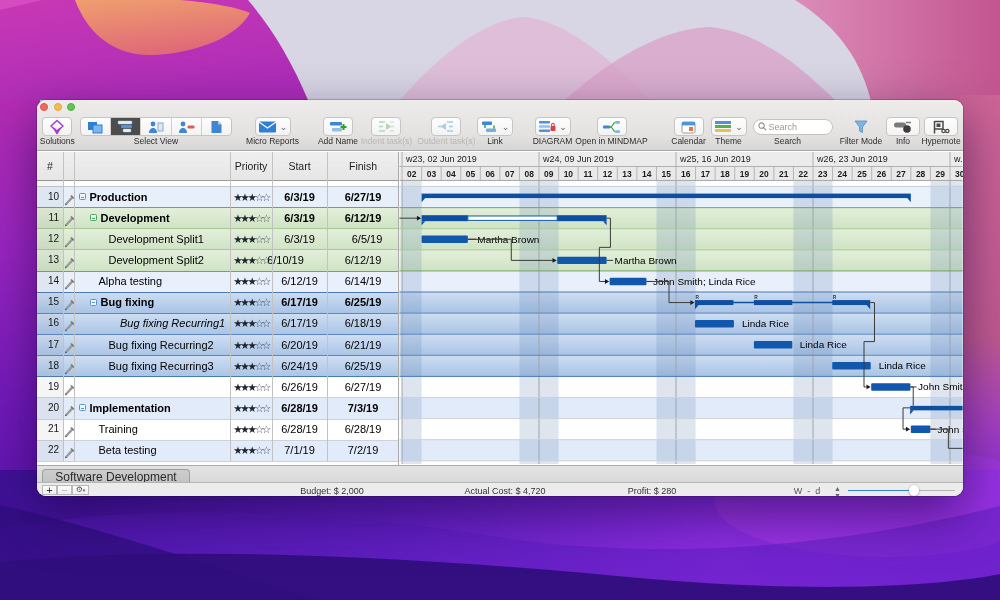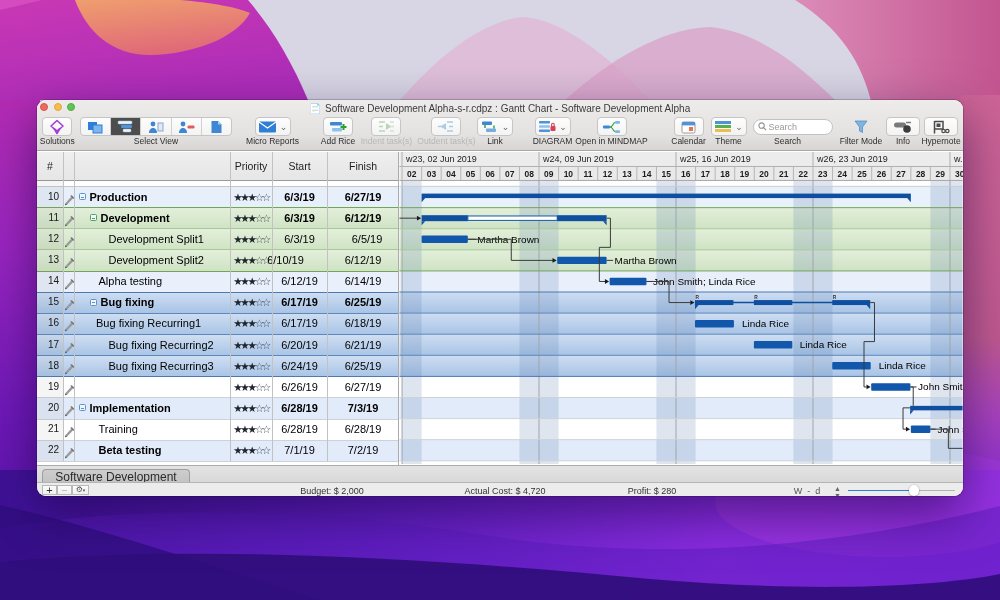--- a/index.html
+++ b/index.html
@@ -95,21 +95,20 @@
 <ellipse cx="885" cy="502" rx="170" ry="55" fill="#a63ae2" opacity="0.5"></ellipse>
 <path d="M0,528 C160,502 330,510 490,536 C670,564 850,544 1000,506 L1000,600 L0,600 Z" fill="#5c1bbe" opacity="0.5"></path>
 <path d="M0,505 C90,525 210,565 320,600 L0,600 Z" fill="#2f0e7e" opacity="0.75"></path>
 <path d="M0,562 C200,544 430,558 650,579 C800,592 930,588 1000,574 L1000,600 L0,600 Z" fill="#300e7c" opacity="0.92"></path>
 </svg>
 <div id="win">
  <div id="chrome">
   <span class="tl" style="left:3.2px;background:#ee6a5f;border:0.5px solid #d5564c"></span>
   <span class="tl" style="left:16.6px;background:#f5bd4e;border:0.5px solid #dfa73c"></span>
   <span class="tl" style="left:30px;background:#61c454;border:0.5px solid #4eab42"></span>
-  <div id="title">📄 Software Development Alpha-s-r.cdpz : Gantt Chart - Software Development Alpha</div>
 <div class="tbtn" style="left:5.3px;width:30px;background:linear-gradient(180deg,#fdfdfd,#f4f3f3);border:1px solid #c6c5c5;">
           <svg width="16" height="16" viewBox="0 0 16 16">
             <g fill="none" stroke="#a13fd6" stroke-width="1.6" stroke-linejoin="round">
               <path d="M8 1.5 L14 7 L8 12.5 L2 7 Z"></path>
               <path d="M5.2 9.5 L8 12 L10.8 9.5 L8 14.5 Z" fill="#a13fd6"></path>
             </g>
           </svg>
         </div>
         <div class="tlab" style="left:-39.7px;color:#2c2c2c">Solutions</div>
 <div class="segwrap" style="left:42.9px;width:152px">
@@ -160,21 +159,21 @@
 <div class="tbtn" style="left:286.0px;width:30px;background:linear-gradient(180deg,#fdfdfd,#f4f3f3);border:1px solid #c6c5c5;">
           <svg width="18" height="14" viewBox="0 0 18 14">
             <rect x="1" y="2" width="12" height="3.5" rx="1" fill="#3f87d2"></rect>
             <rect x="3" y="8" width="10" height="3.5" rx="1" fill="#8fc1ec"></rect>
             <g stroke="#2ba02b" stroke-width="2">
               <line x1="14.5" y1="4" x2="14.5" y2="10"></line>
               <line x1="11.5" y1="7" x2="17.5" y2="7"></line>
             </g>
           </svg>
         </div>
-        <div class="tlab" style="left:241.0px;color:#2c2c2c">Add Rice</div>
+        <div class="tlab" style="left:241.0px;color:#2c2c2c">Add Name</div>
 <div class="tbtn" style="left:334.4px;width:30px;background:linear-gradient(180deg,#fdfdfd,#f4f3f3);border:1px solid #c6c5c5;">
           <svg width="18" height="13" viewBox="0 0 18 13">
             <g stroke="#b9d6b9" stroke-width="1.6" fill="none">
               <path d="M2 2 H8"></path>
               <path d="M2 6.5 H6"></path>
               <path d="M2 11 H8"></path>
               <path d="M9 4 L13 6.5 L9 9" fill="#b9d6b9"></path>
               <path d="M13 2 H17 M13 6.5 H17 M13 11 H17" stroke="#cfe3cf"></path>
             </g>
           </svg>
@@ -362,21 +361,21 @@
 <span class="dt" style="left:235px;width:55px;font-weight:bold;">6/17/19</span>
 <span class="dt" style="left:290px;width:72px;font-weight:bold;">6/25/19</span>
 </div>
 <div class="trow" style="top:162.38px;background:linear-gradient(180deg,#cfdef2 0%,#a8c4e6 100%);">
 <span class="num">16</span>
 <span class="pencil"><svg width="10" height="11" viewBox="0 0 10 11">
               <path d="M1 10.2 L1.6 8 L7.6 1.3 L9.4 3 L3.2 9.6 Z" fill="#9a9a9a"></path>
               <path d="M6.2 0.8 L9.6 4 L10 2.6 L7.8 0.2 Z" fill="#6f6f6f"></path>
               <path d="M1 10.2 L1.5 8.2 L3 9.7 Z" fill="#555"></path>
             </svg></span>
-<span class="nm" style="left:59px;">Bug fixing Recurring1</span>
+<span class="nm" style="left:83px;font-style:italic;">Bug fixing Recurring1</span>
 <span class="stars"><b>★★★</b><i>☆☆</i></span>
 <span class="dt" style="left:235px;width:55px;">6/17/19</span>
 <span class="dt" style="left:290px;width:72px;">6/18/19</span>
 </div>
 <div class="trow" style="top:183.51px;background:linear-gradient(180deg,#cfdef2 0%,#a8c4e6 100%);">
 <span class="num">17</span>
 <span class="pencil"><svg width="10" height="11" viewBox="0 0 10 11">
               <path d="M1 10.2 L1.6 8 L7.6 1.3 L9.4 3 L3.2 9.6 Z" fill="#9a9a9a"></path>
               <path d="M6.2 0.8 L9.6 4 L10 2.6 L7.8 0.2 Z" fill="#6f6f6f"></path>
               <path d="M1 10.2 L1.5 8.2 L3 9.7 Z" fill="#555"></path>
@@ -437,21 +436,21 @@
 <span class="dt" style="left:235px;width:55px;">6/28/19</span>
 <span class="dt" style="left:290px;width:72px;">6/28/19</span>
 </div>
 <div class="trow" style="top:289.16px;background:#e2ebf9;">
 <span class="num">22</span>
 <span class="pencil"><svg width="10" height="11" viewBox="0 0 10 11">
               <path d="M1 10.2 L1.6 8 L7.6 1.3 L9.4 3 L3.2 9.6 Z" fill="#9a9a9a"></path>
               <path d="M6.2 0.8 L9.6 4 L10 2.6 L7.8 0.2 Z" fill="#6f6f6f"></path>
               <path d="M1 10.2 L1.5 8.2 L3 9.7 Z" fill="#555"></path>
             </svg></span>
-<span class="nm" style="left:61.5px;font-weight:bold;">Beta testing</span>
+<span class="nm" style="left:61.5px;">Beta testing</span>
 <span class="stars"><b>★★★</b><i>☆☆</i></span>
 <span class="dt" style="left:235px;width:55px;">7/1/19</span>
 <span class="dt" style="left:290px;width:72px;">7/2/19</span>
 </div>
 <div style="position:absolute;left:0px;top:29.00px;width:362px;height:1px;background:#9a9a9a"></div>
 <div style="position:absolute;left:0px;top:35.10px;width:362px;height:1px;background:#c6c6c6"></div>
 <div style="position:absolute;left:0px;top:56.23px;width:362px;height:1px;background:#71a55a"></div>
 <div style="position:absolute;left:0px;top:77.36px;width:362px;height:1px;background:#a6c996"></div>
 <div style="position:absolute;left:0px;top:98.49px;width:362px;height:1px;background:#a6c996"></div>
 <div style="position:absolute;left:0px;top:119.62px;width:362px;height:1px;background:#71a55a"></div>

